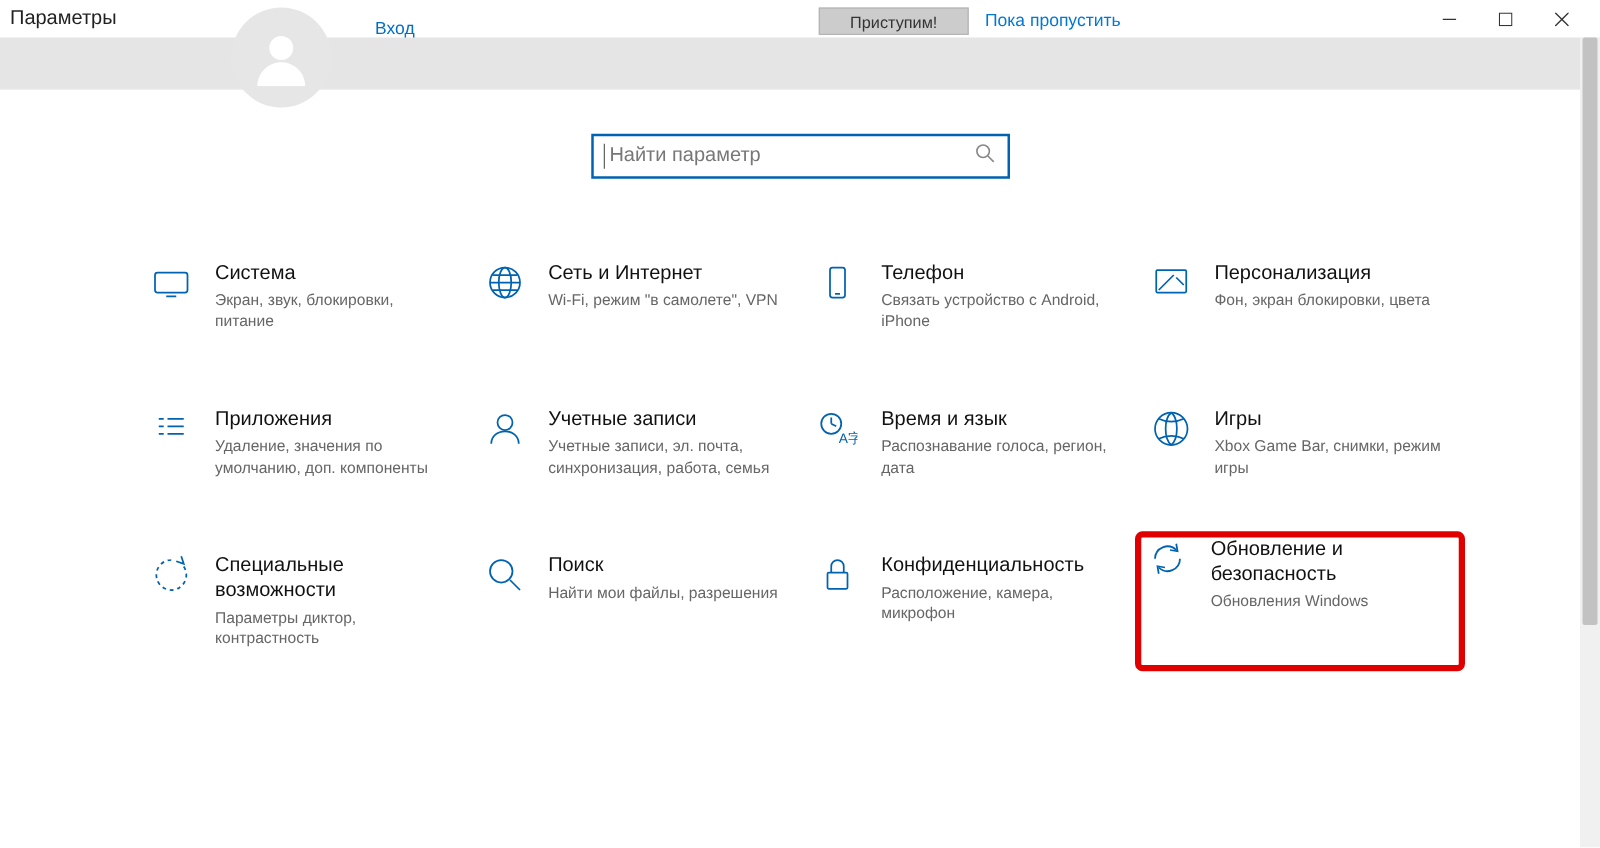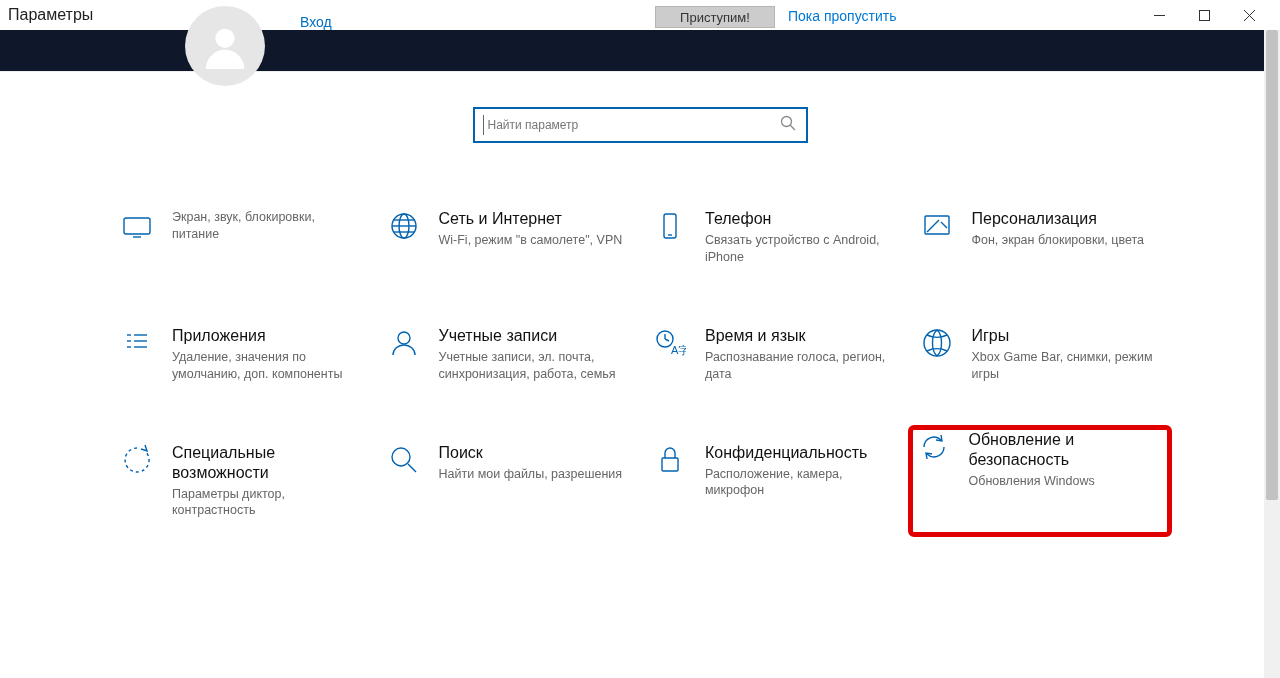--- a/index.html
+++ b/index.html
@@ -1,31 +1,31 @@
 <!DOCTYPE html>
 <html><head>
 <meta charset="utf-8">
 <style>
 * { margin: 0; padding: 0; box-sizing: border-box; font-family: "Segoe UI", Tahoma, sans-serif; }
 body { background: #fff; width: 1280px; height: 678px; overflow: hidden; position: relative; }
 .titlebar { height: 30px; display: flex; align-items: center; padding: 0 8px; background: #fff; }
 .titlebar-title { font-size: 16px; color: #222; flex: 0 0 auto; }
 .titlebar-spacer { flex: 1; }
 .titlebar-btn { width: 45px; height: 30px; display: flex; align-items: center; justify-content: center; color: #333; font-size: 11px; cursor: pointer; }
-.banner { background: #0f172a; height: 42px; position: relative; border-bottom: 1px solid #eee; display: flex; align-items: center; }
+.banner { background: #e5e5e5; height: 42px; position: relative; border-bottom: 1px solid #eee; display: flex; align-items: center; }
 .avatar-circle { position: absolute; left: 185px; top: -24px; width: 80px; height: 80px; border-radius: 50%; background: #e6e6e6; display: flex; align-items: center; justify-content: center; overflow:hidden;}
 .avatar-circle svg { width: 46px; height: 46px; fill: #fff; }
 .signin-link { position: absolute; left: 300px; top: -16px; color: #006fc5; font-size: 14px; cursor: pointer; }
 .getstarted-btn { position: absolute; left: 655px; top: -24px; width: 120px; height: 22px; background: #ccc; color: #333; font-size: 13px; display:flex; align-items:center; justify-content:center; border:1px solid #b5b5b5;}
 .skip-link { position: absolute; left: 788px; top: -22px; color: #0078d4; font-size: 14px; }
 .content { padding-top: 35px; width: 100%; }
 .search-wrap { width: 100%; display: flex; justify-content: center; margin-bottom: 60px; }
 .search-box { width: 335px; height: 36px; border: 2px solid #0063b1; display: flex; align-items: center; position: relative; }
 .search-caret { width:1px; height:20px; background:#666; margin-left:8px; }
-.search-placeholder { color: #777; font-size: 12px; margin-left: 4px; }
+.search-placeholder { color: #777; font-size: 16px; margin-left: 4px; }
 .search-icon { position: absolute; right: 10px; top: 50%; transform: translateY(-50%); }
 .grid { padding: 0 116px; display: grid; grid-template-columns: repeat(4, 1fr); column-gap: 18px; row-gap: 48px; }
 .tile { display: flex; align-items: flex-start; gap: 18px; cursor: pointer; padding: 6px 4px; }
 .tile-icon { flex: 0 0 34px; width: 34px; height: 34px; display:flex; align-items:center; justify-content:center; color:#0063b1; }
 .tile-icon svg { width: 32px; height: 32px; stroke: #0063b1; fill: none; stroke-width: 1.4; }
 .tile-text { flex: 1; }
 .tile-title { font-size: 16px; color: #111; line-height: 1.25; margin-bottom: 3px; }
 .tile-desc { font-size: 12.5px; color: #666; line-height: 1.35; }
 .highlight-box { border: 5px solid #e00000; border-radius: 6px; padding: 0 4px; margin: -12px -8px; }
 .scrollbar-track { position:absolute; right:0; top:30px; bottom:0; width:16px; background:#f0f0f0; }
@@ -85,20 +85,21 @@
   <div class="grid">
 
     <div class="tile">
       <div class="tile-icon">
           <svg viewBox="0 0 32 32">
             <rect x="3" y="8" width="26" height="16" rx="2"></rect>
             <line x1="12" y1="27" x2="20" y2="27"></line>
           </svg>
         </div>
       <div class="tile-text">
+          <div class="tile-title">Система</div>
           <div class="tile-desc">Экран, звук, блокировки, питание</div>
         </div>
     </div>
 
 
     <div class="tile">
       <div class="tile-icon">
           <svg viewBox="0 0 32 32">
             <circle cx="16" cy="16" r="12"></circle>
             <ellipse cx="16" cy="16" rx="5" ry="12"></ellipse>

